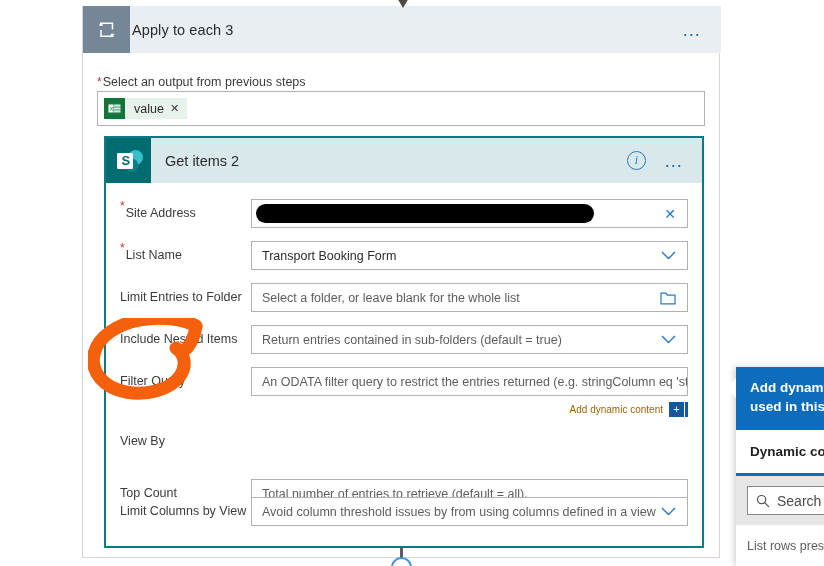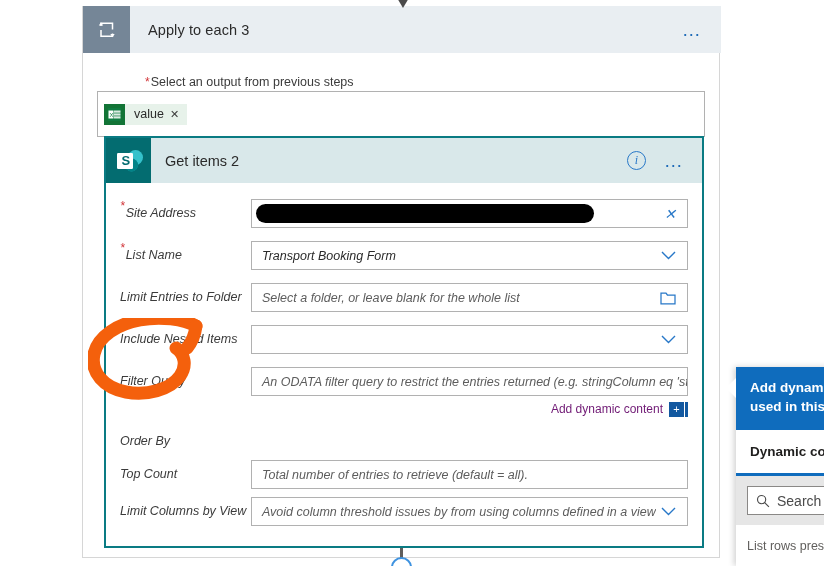--- a/index.html
+++ b/index.html
@@ -62,21 +62,21 @@
   .scope-icon {
     width: 47px;
     height: 47px;
     background: #758697;
     display: flex;
     align-items: center;
     justify-content: center;
     flex: none;
   }
   .scope-title {
-    margin-left: 18px;
+    margin-left: 2px;
     font-size: 14.5px;
     color: #2b2b2b;
     letter-spacing: .1px;
   }
   .scope-ellipsis {
     margin-left: auto;
     margin-right: 18px;
     color: #1f6bb8;
     font-size: 19px;
     letter-spacing: 2.2px;
@@ -100,29 +100,28 @@
     line-height: 15px;
   }
 
   .scope-field-label {
     position: absolute;
     left: 14px;
     top: 22px;
     font-size: 12.5px;
     color: #3b3b3b;
     white-space: nowrap;
-    margin-left: 48px;
   }
 
   .scope-input {
     position: absolute;
     left: 14px;
     top: 38px;
     width: 608px;
-    height: 46px;
+    height: 35px;
     border: 1px solid #b1b1b1;
     background: #ffffff;
     box-sizing: border-box;
     display: flex;
     align-items: center;
   }
   .token {
     display: inline-flex;
     align-items: center;
     height: 21px;
@@ -212,21 +211,20 @@
   .action-body {
     position: relative;
     height: 365px;
   }
 
   .frow {
     position: absolute;
     left: 0;
     width: 100%;
     height: 40px;
-    font-style: italic;
   }
   .flabel {
     position: absolute;
     left: 14px;
     top: 0;
     height: 29px;
     line-height: 29px;
     font-size: 12.5px;
     color: #3b3b3b;
     white-space: nowrap;
@@ -284,22 +282,22 @@
     position: absolute;
     left: 145px;
     top: 0;
     width: 437px;
     height: 20px;
     display: flex;
     align-items: center;
     justify-content: flex-end;
   }
   .add-dyn-text {
-    color: #701a75;
-    font-size: 12px;
+    color: #a16207;
+    font-size: 10px;
     margin-left: 33px;
   }
   .add-dyn-plus {
     width: 15px;
     height: 15px;
     background: #1258a0;
     color: #ffffff;
     font-size: 11px;
     line-height: 15px;
     text-align: center;
@@ -536,20 +534,21 @@
             <svg width="15" height="9" viewBox="0 0 15 9">
                 <path d="M1 1 L7.5 7.6 L14 1" fill="none" stroke="#2878c8" stroke-width="1.4"></path>
               </svg>
           </span>
         </div>
       </div>
 
       <div class="frow" style="top:142px;">
         <div class="flabel">Include Nested Items</div>
         <div class="fctl">
+          <span class="fph">Return entries contained in sub-folders (default = true)</span>
           <span class="fadorn chev">
             <svg width="15" height="9" viewBox="0 0 15 9">
                 <path d="M1 1 L7.5 7.6 L14 1" fill="none" stroke="#2878c8" stroke-width="1.4"></path>
               </svg>
           </span>
         </div>
       </div>
 
       <div class="frow" style="top:184px;">
         <div class="flabel">Filter Query</div>
@@ -558,24 +557,24 @@
         </div>
       </div>
 
       <div class="add-dyn" style="top:216px;">
         <span class="add-dyn-text">Add dynamic content</span>
         <span class="add-dyn-plus">+</span>
         <span class="add-dyn-bar"></span>
       </div>
 
       <div class="frow" style="top:244px;">
-        <div class="flabel">Order By</div>
-      </div>
-
-      <div class="frow" style="top:277px;padding-left:44px;">
+        <div class="flabel">View By</div>
+      </div>
+
+      <div class="frow" style="top:296px;padding-left:44px;">
         <div class="flabel">Top Count</div>
         <div class="fctl">
           <span class="fph">Total number of entries to retrieve (default = all).</span>
         </div>
       </div>
 
       <div class="frow" style="top:314px;">
         <div class="flabel">Limit Columns by View</div>
         <div class="fctl">
           <span class="fph">Avoid column threshold issues by from using columns defined in a view</span>

